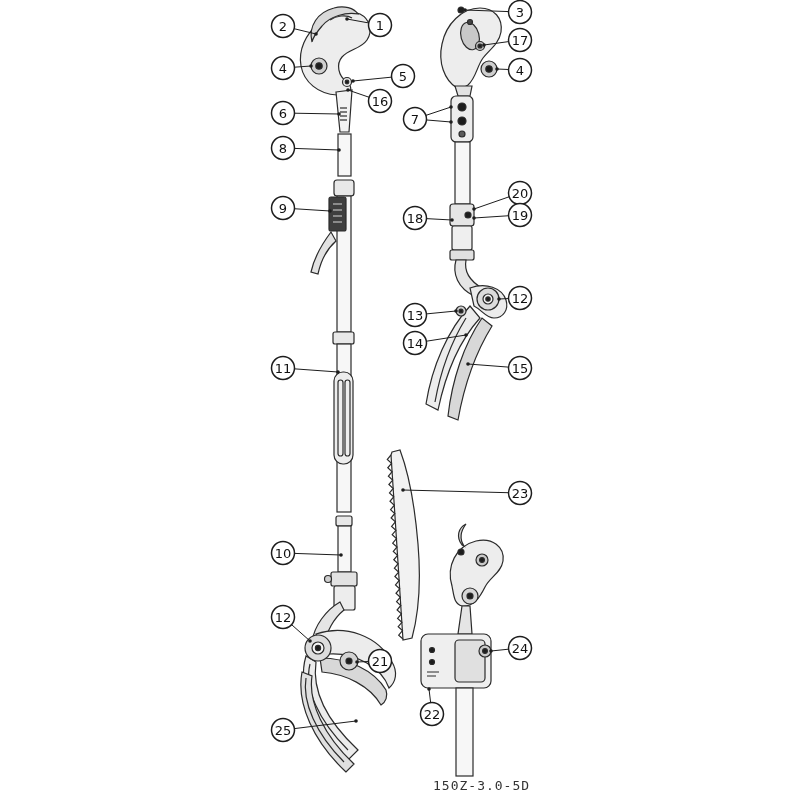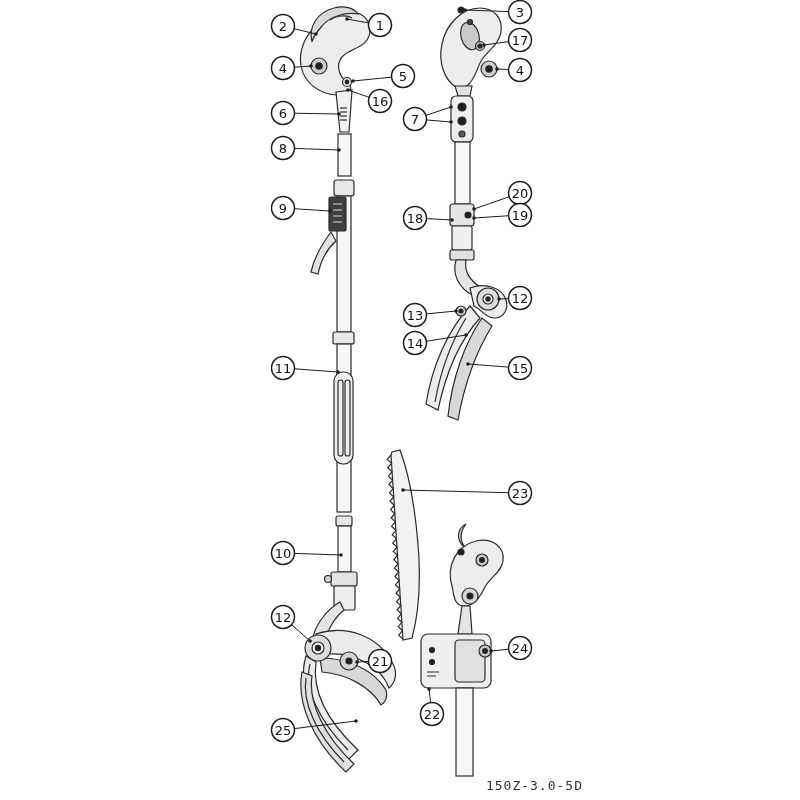--- a/index.html
+++ b/index.html
@@ -1,19 +1,19 @@
 <!DOCTYPE html>
 <html><head>
 <meta charset="utf-8">
 <style>
   html,body{margin:0;padding:0;background:#fff;}
   .canvas{position:relative;width:800px;height:800px;background:#ffffff;
           font-family:"DejaVu Sans",sans-serif;overflow:hidden;}
   .canvas svg{position:absolute;left:0;top:0;}
-  .model-label{position:absolute;left:433px;top:778px;width:150px;text-align:right;
+  .model-label{position:absolute;left:433px;top:778px;width:150px;text-align:left;
                font-family:"DejaVu Sans Mono",monospace;font-size:13px;
                letter-spacing:1px;color:#333;}
 </style>
 </head>
 <body>
 
 <div class="canvas">
   <svg width="800" height="800" viewBox="0 0 800 800">
     <g stroke="#2b2b2b" stroke-width="1.2" fill="none">
 

